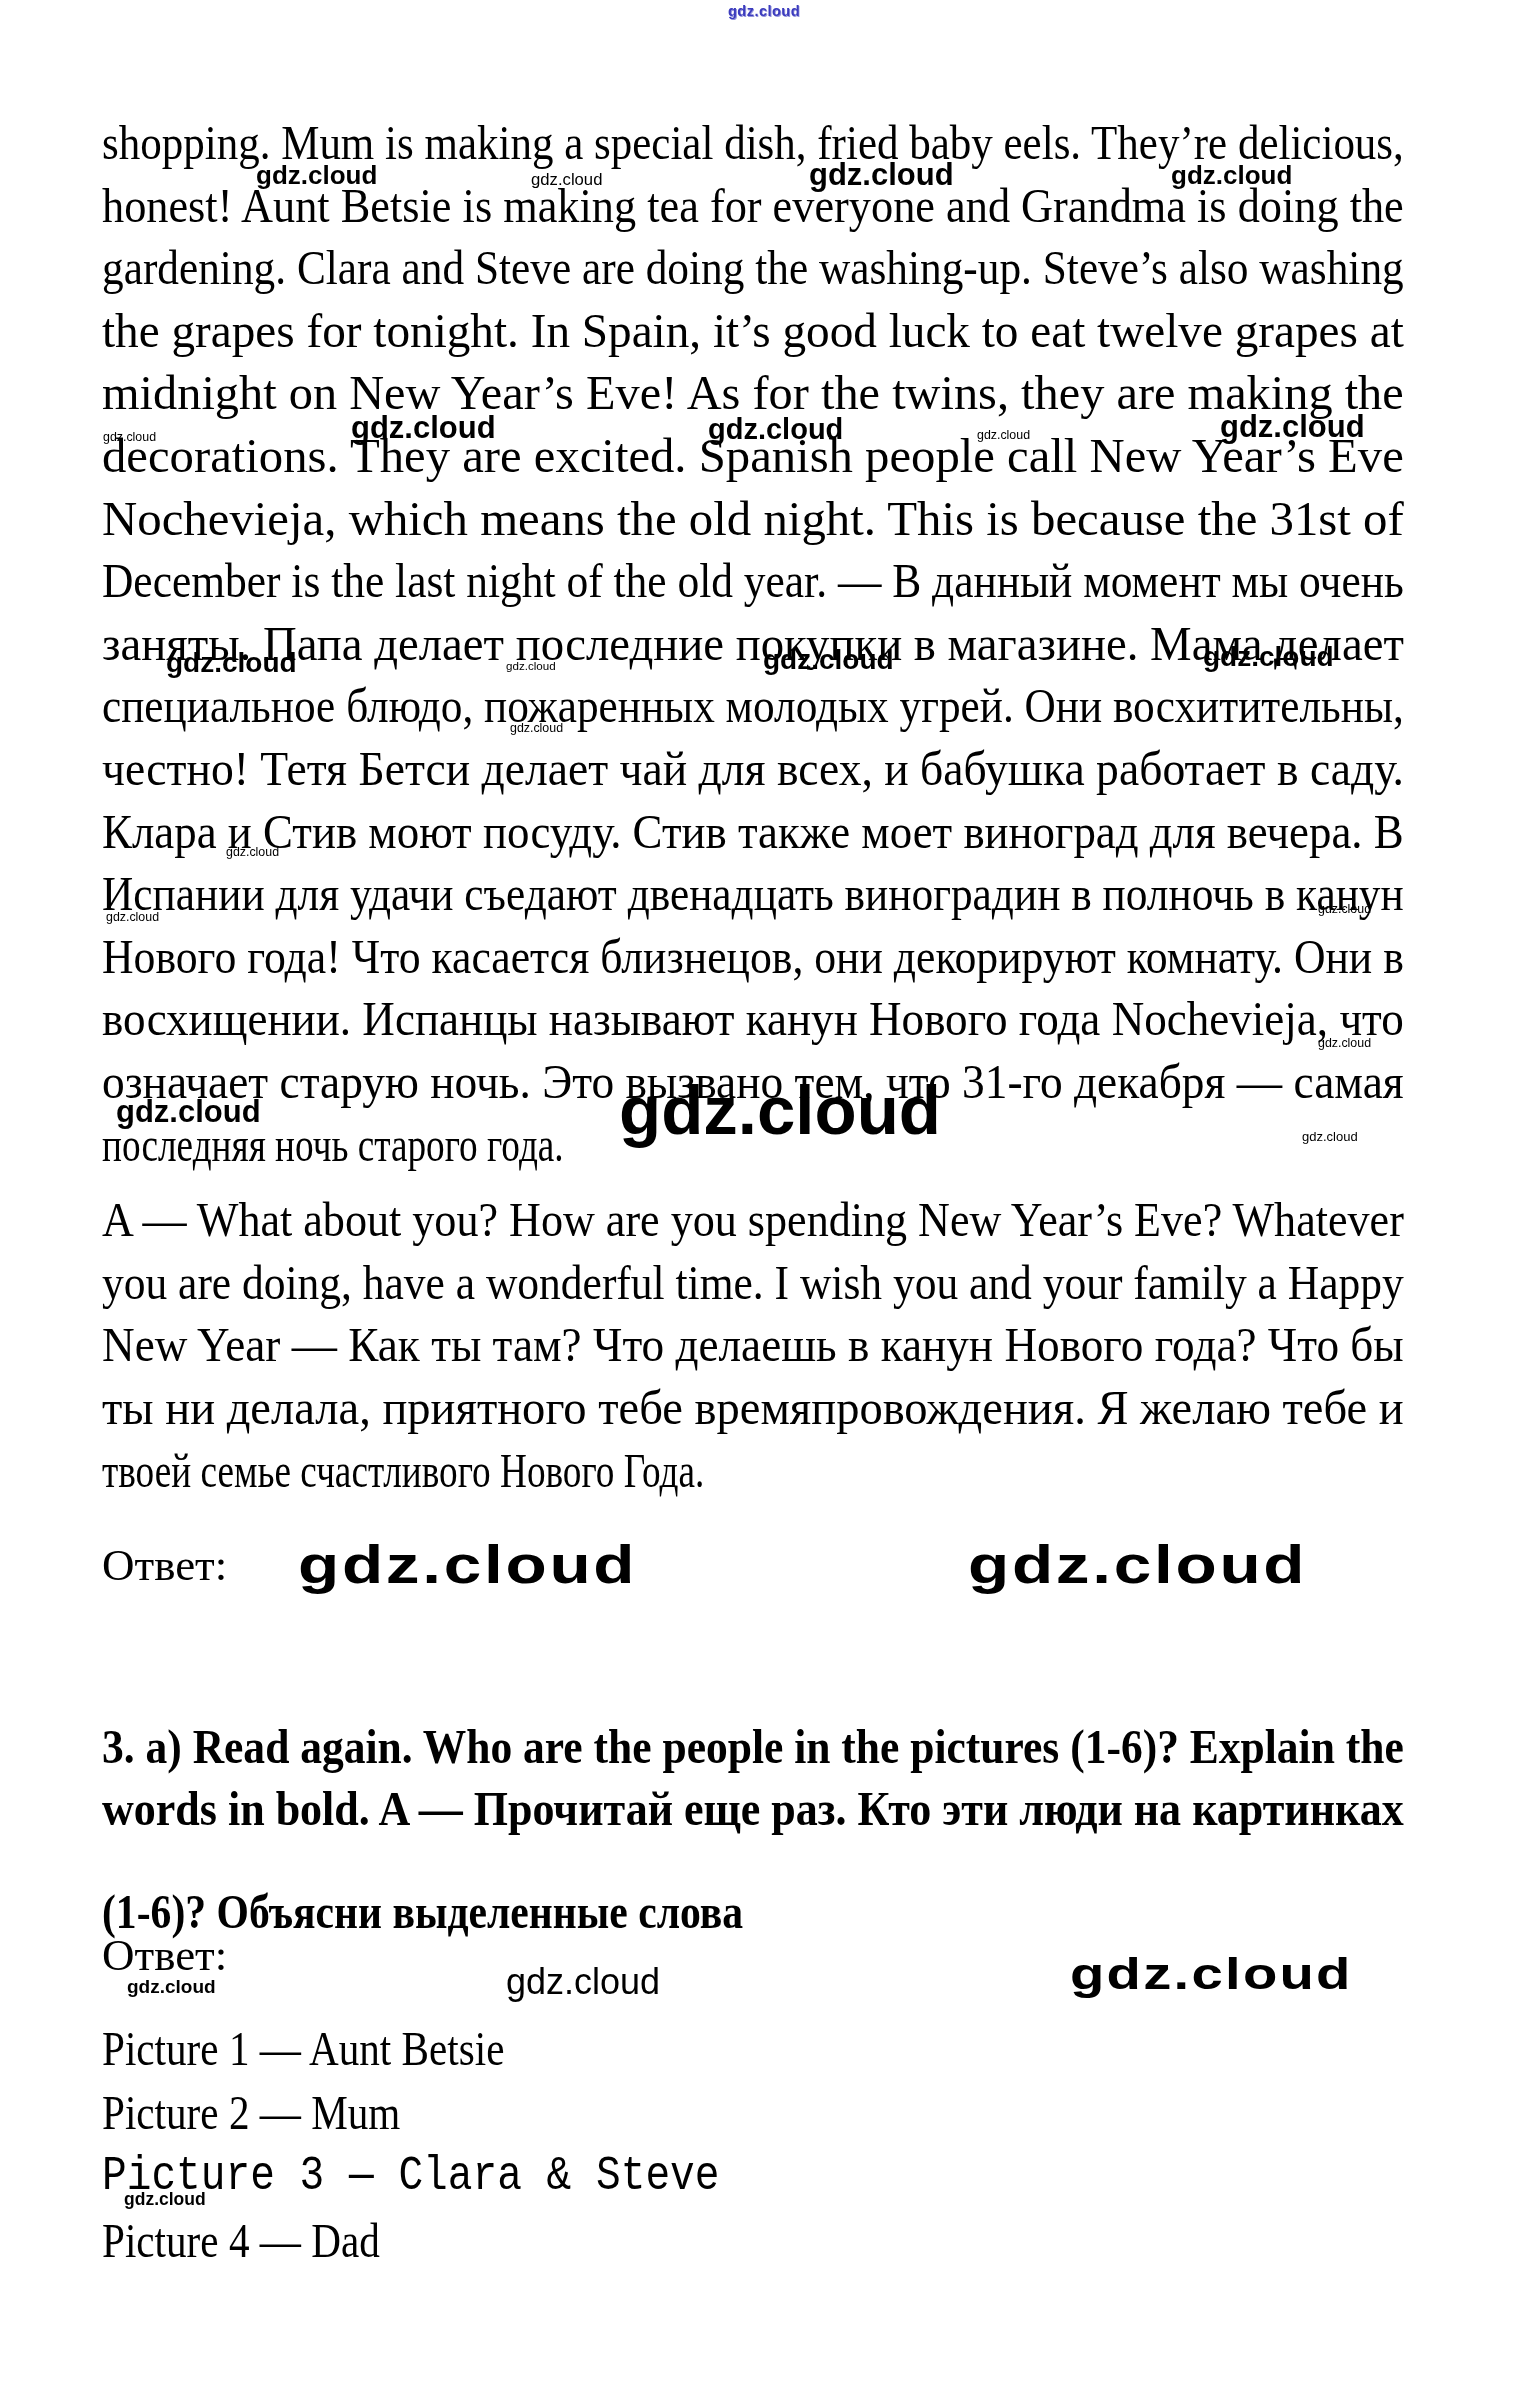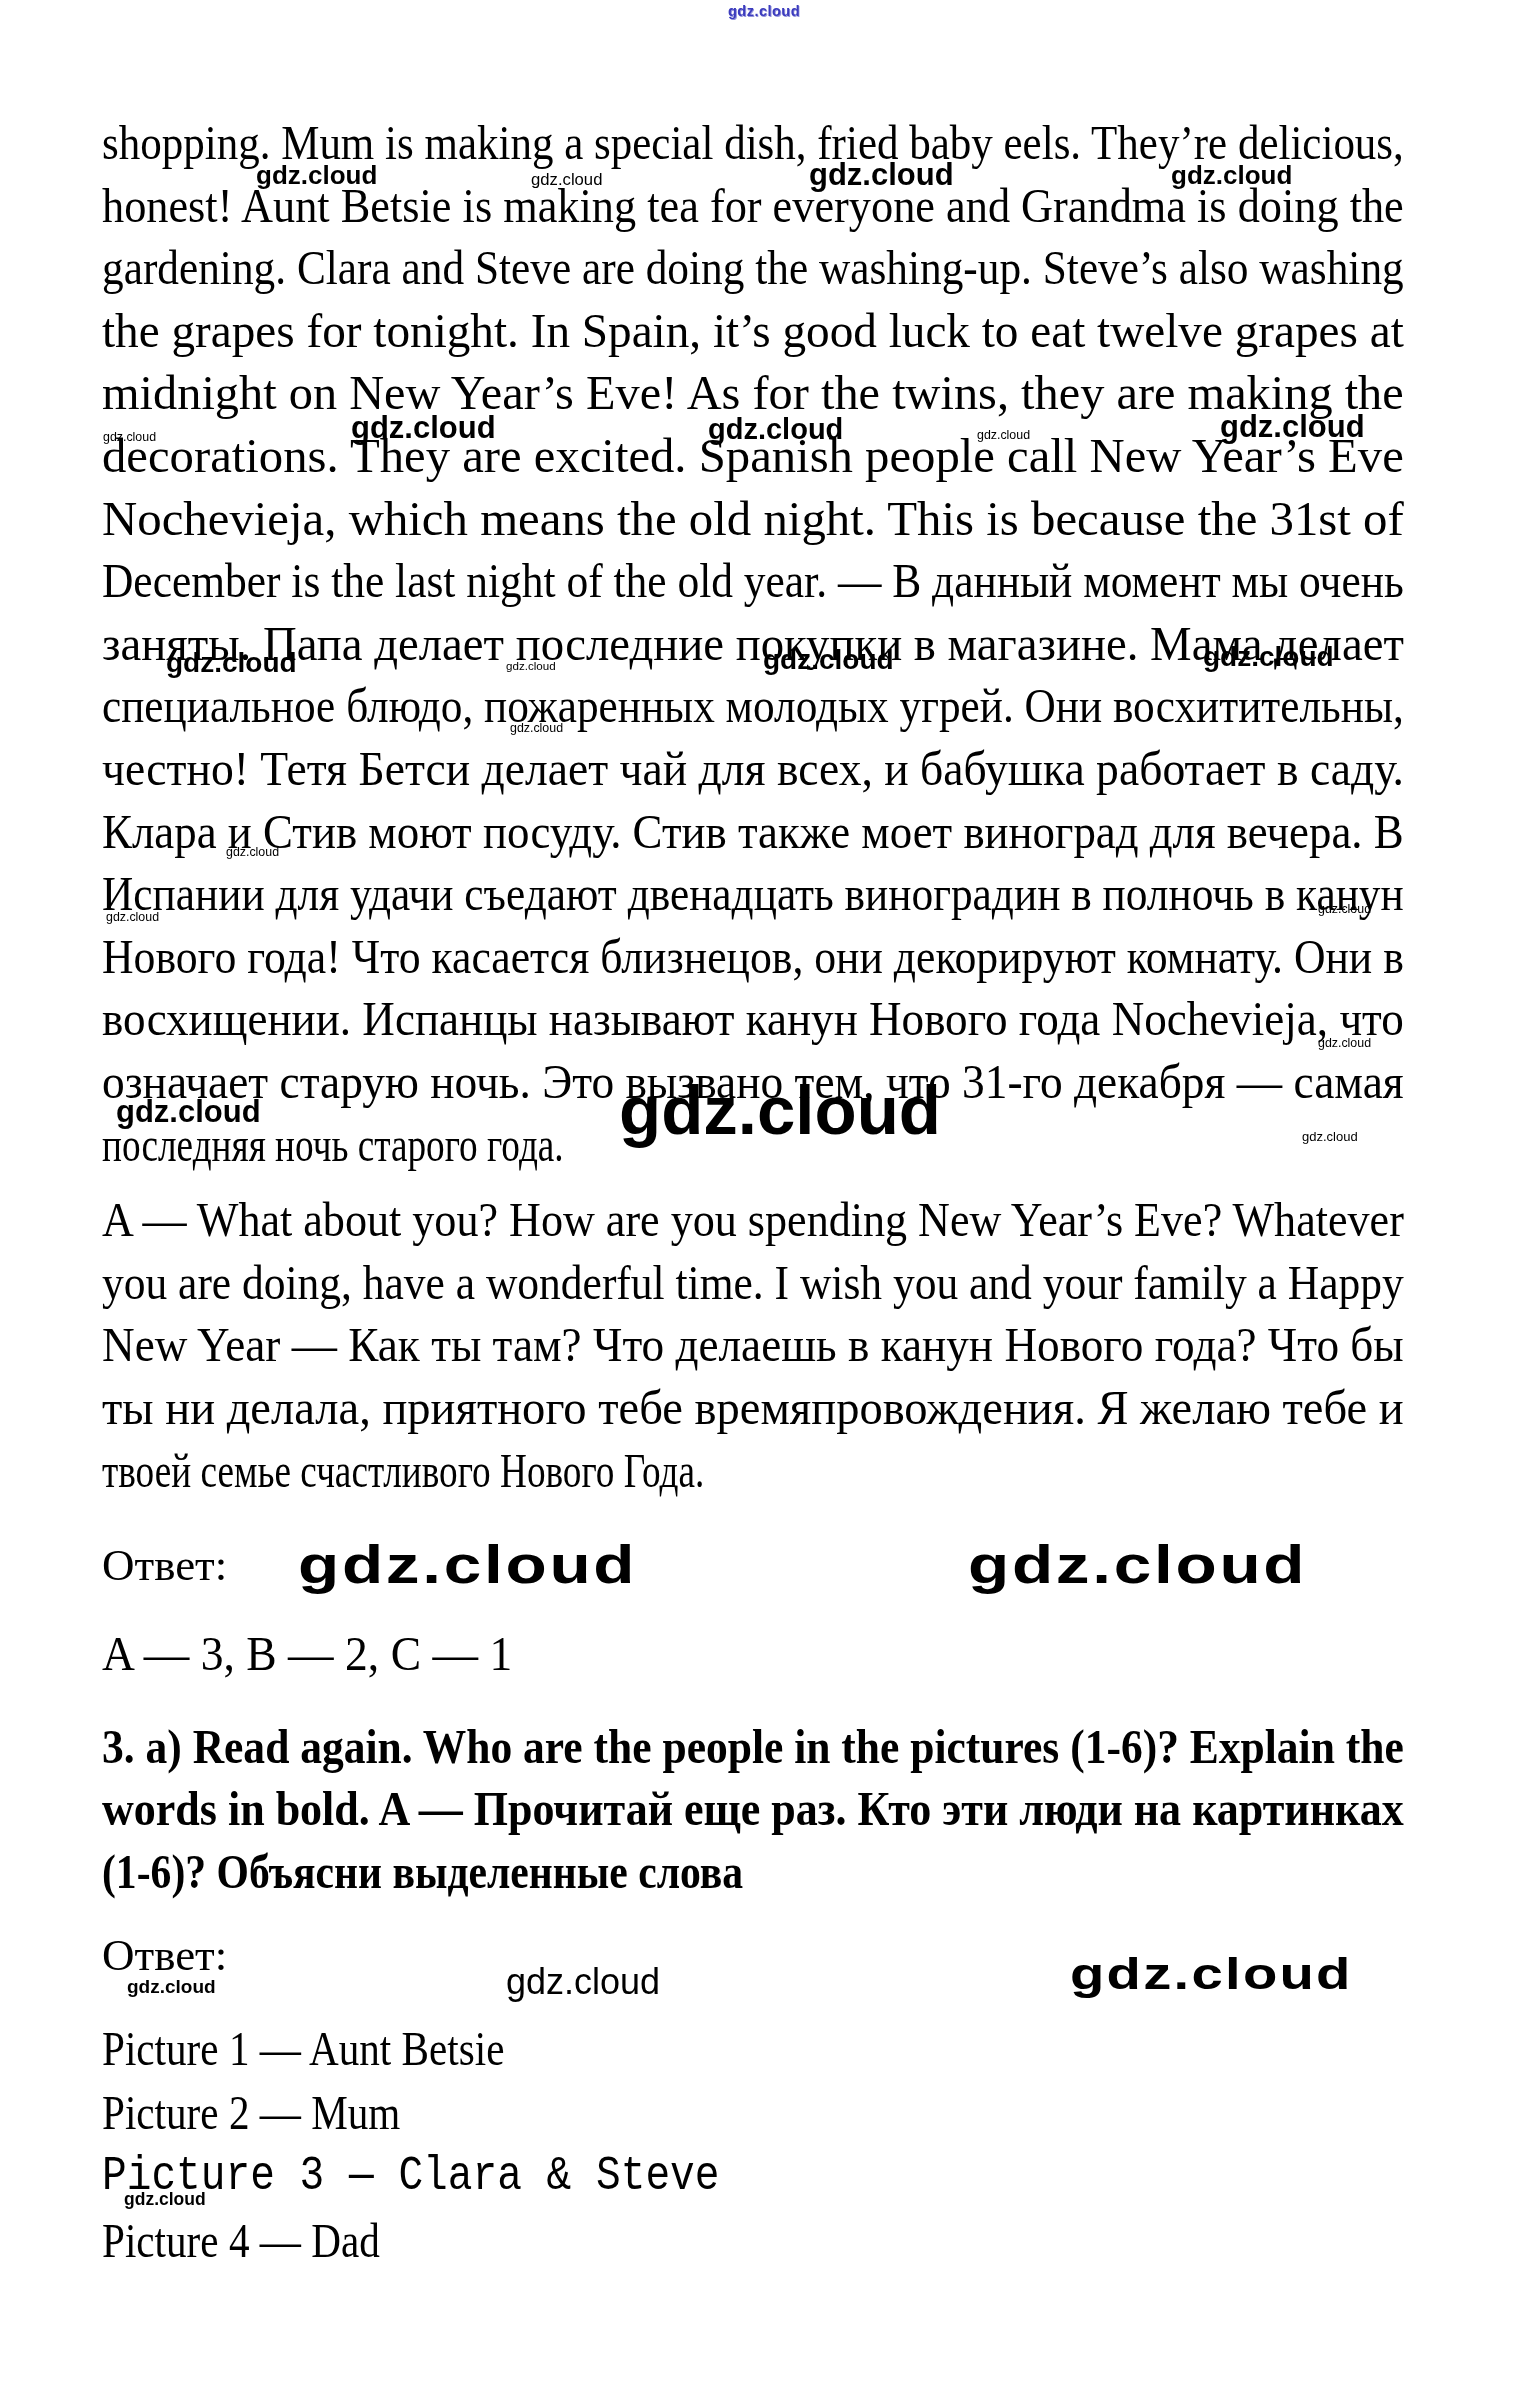--- a/index.html
+++ b/index.html
@@ -101,28 +101,25 @@
       <div class="line" style="top: 1195px;"><span class="stretch" style="transform: scaleX(0.9);">A — What about you? How are you spending New Year’s Eve? Whatever</span></div>
       <div class="line" style="top: 1258px;"><span class="stretch" style="transform: scaleX(0.8874);">you are doing, have a wonderful time. I wish you and your family a Happy</span></div>
       <div class="line" style="top: 1320px;"><span class="stretch" style="transform: scaleX(0.923);">New Year — Как ты там? Что делаешь в канун Нового года? Что бы</span></div>
       <div class="line" style="top: 1383px;"><span class="stretch" style="transform: scaleX(0.9496);">ты ни делала, приятного тебе времяпровождения. Я желаю тебе и</span></div>
       <div class="line" style="top: 1446px;"><span class="stretch" style="transform: scaleX(0.76);">твоей семье счастливого Нового Года.</span></div>
     </div>
 
   <div class="line italic" style="top:1543px">
     <span class="stretch">Ответ:</span>
   </div>
-  <div class="line" style="top:1629px">
-    <span class="stretch" style="transform: scaleX(0.93);">A — 3, B — 2, C — 1</span>
-  </div>
 
   <div>
       <div class="line bold" style="top: 1722px;"><span class="stretch" style="transform: scaleX(0.888);">3. a) Read again. Who are the people in the pictures (1-6)? Explain the</span></div>
       <div class="line bold" style="top: 1784px;"><span class="stretch" style="transform: scaleX(0.8982);">words in bold. A — Прочитай еще раз. Кто эти люди на картинках</span></div>
-      <div class="line bold" style="top: 1847px;"><span class="stretch" style="transform: scaleX(0.85);">(1-6)? Объясни выделенные слова</span></div>
+      <div class="line bold" style="top: 1887px;"><span class="stretch" style="transform: scaleX(0.85);">(1-6)? Объясни выделенные слова</span></div>
     </div>
 
   <div class="line italic" style="top:1933px">
     <span class="stretch">Ответ:</span>
   </div>
 
   <div>
       <div class="line" style="top: 2024px;"><span class="stretch" style="transform: scaleX(0.84);">Picture 1 — Aunt Betsie</span></div>
       <div class="line" style="top: 2088px;"><span class="stretch" style="transform: scaleX(0.84);">Picture 2 — Mum</span></div>
       <div class="line" style="top: 2152px; font-family: Liberation Mono, monospace;"><span class="stretch" style="transform: scaleX(0.84);">Picture 3 — Clara &amp; Steve</span></div>

